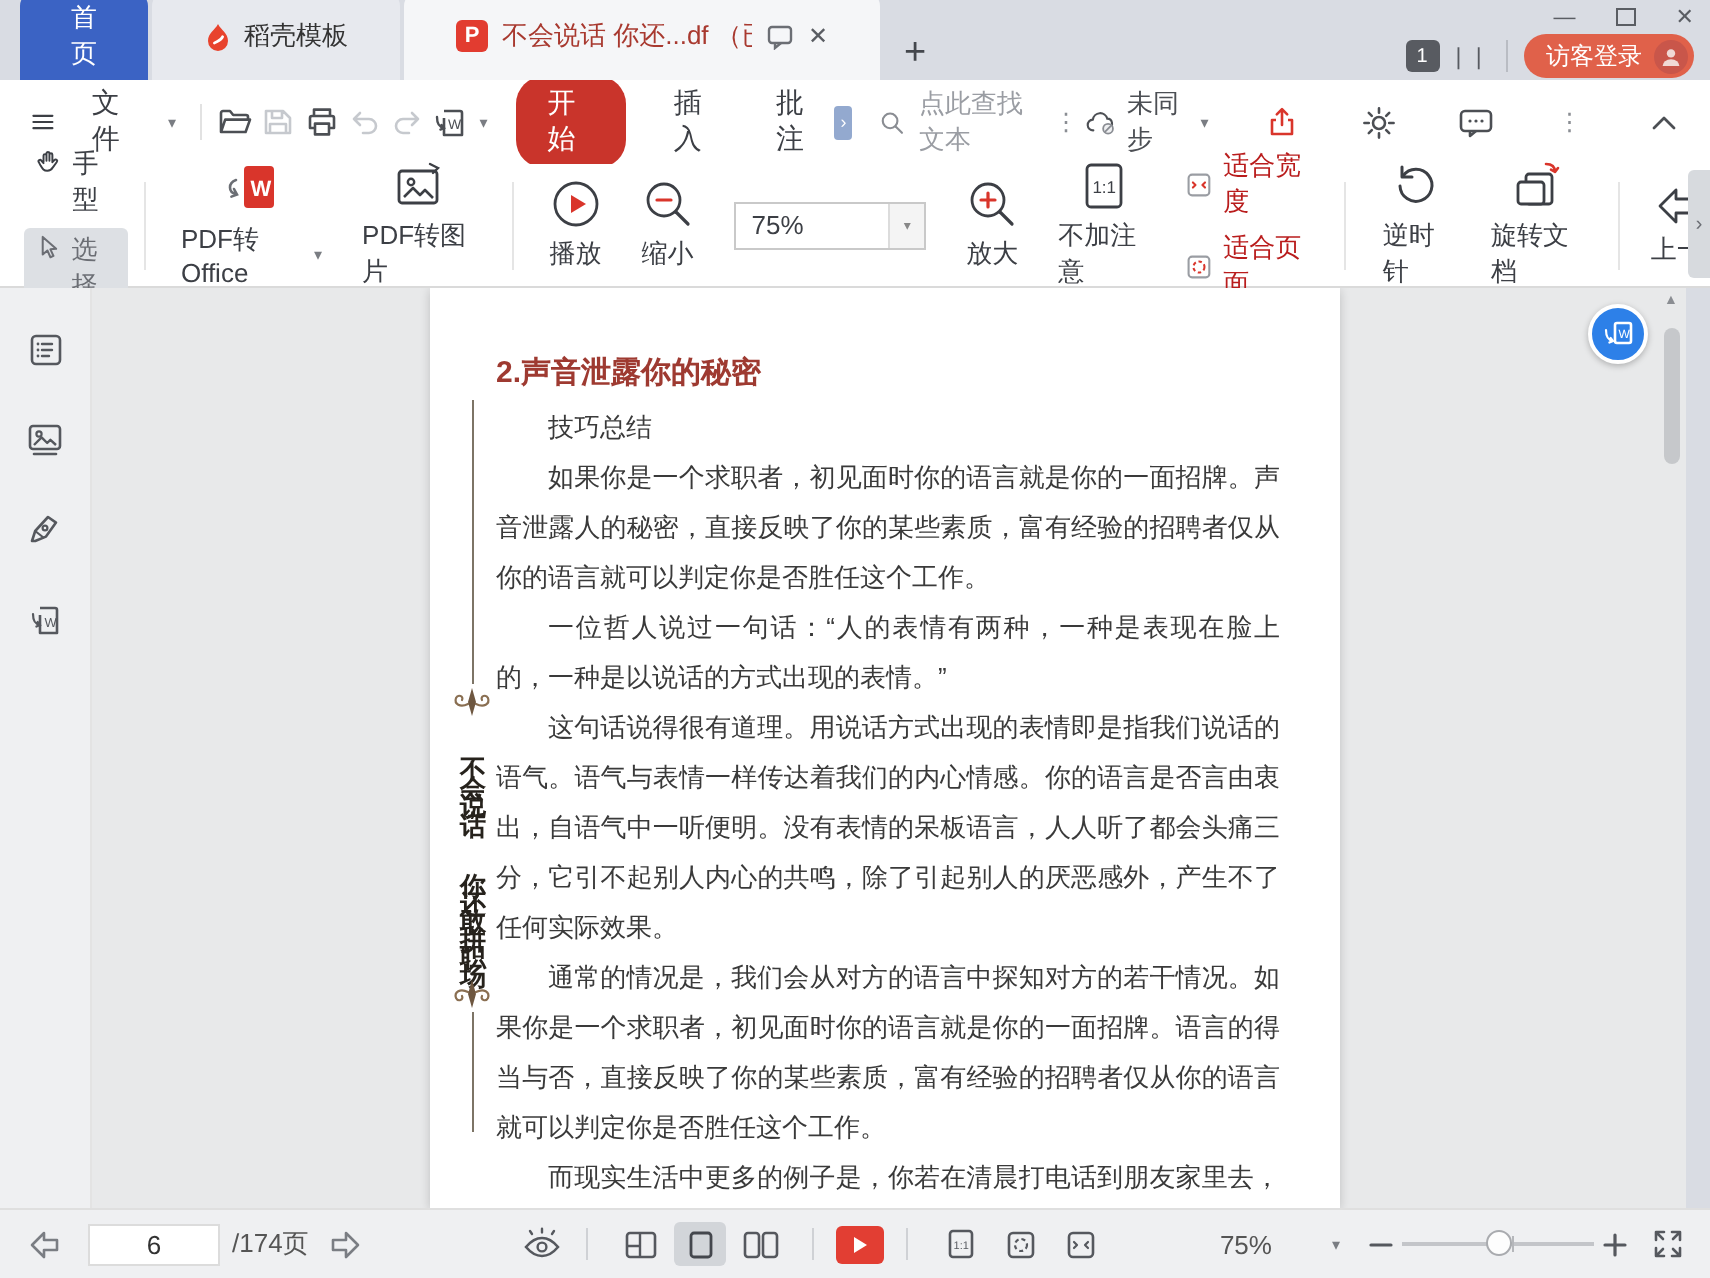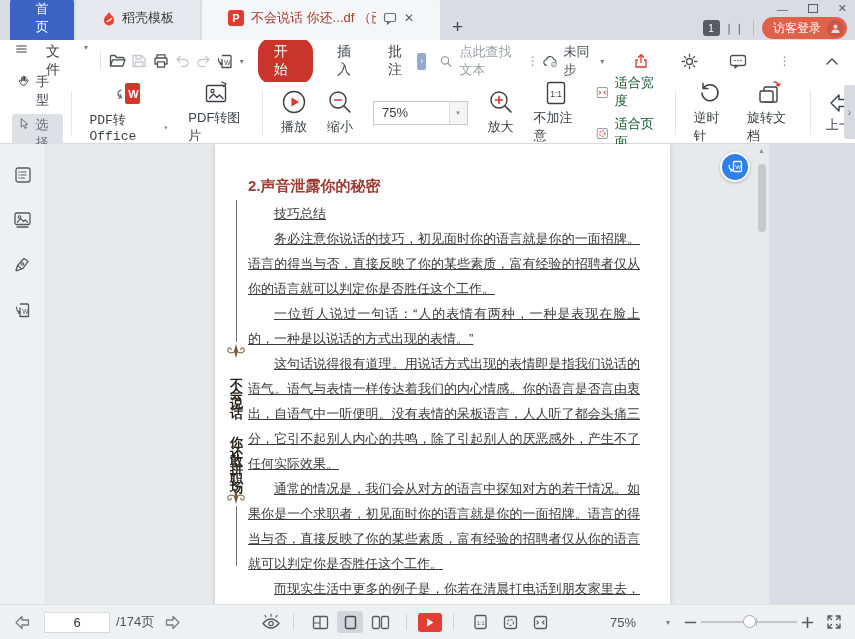--- a/index.html
+++ b/index.html
@@ -22,21 +22,21 @@
   .win-box { width:10px; height:9px; border:1.2px solid #5a5d63; display:inline-block; }
   .tab-right { position:absolute; right:8px; top:17px; display:flex; align-items:center; }
   .count-badge { width:17px; height:16px; background:#585b61; color:#fff; border-radius:3px; font-size:10px; display:flex; align-items:center; justify-content:center; }
   .bars-icon { margin-left:5px; color:#585b61; font-size:11px; letter-spacing:1px; }
   .tr-div { width:1px; height:16px; background:#b9bcc3; margin:0 8px; }
   .login-pill { height:22px; background:#e0614a; border-radius:11px; color:#fff; display:flex; align-items:center; padding:0 3px 0 11px; gap:6px; font-size:12px; }
   .avatar { width:17px; height:17px; border-radius:50%; background:#c9564a; display:flex; align-items:center; justify-content:center; }
 
   
   .menubar { height:42px; background:#fff; display:flex; align-items:center; padding:0 10px; }
-  .mb-item { display:flex; align-items:flex-start; gap:19px; padding:0 6px; color:#3c3f45; font-size:14px; }
+  .mb-item { display:flex; align-items:center; gap:19px; padding:0 6px; color:#3c3f45; font-size:14px; }
   .mb-div { width:1px; height:18px; background:#e2e2e2; margin:0 6px; }
   .icon-btn { width:26px; height:26px; display:flex; align-items:center; justify-content:center; border-radius:3px; }
   .caret { font-size:8px; color:#7a7d83; }
   .start-pill { background:#c9342b; color:#fff; border-radius:14px; padding:5px 16px; font-size:14px; margin:0 10px; }
   .menu-label { padding:0 14px; font-size:14px; }
   .anno-badge { width:11px; height:17px; background:#93a9cf; border-radius:2px; color:#fff; font-size:9px; display:flex; align-items:center; justify-content:center; margin-left:-8px; }
   .search-zone { display:flex; align-items:center; gap:7px; margin-left:14px; color:#9a9da3;justify-content:center; }
   .kebab { color:#8a8d93; font-size:12px; padding:0 4px; }
   .mb-spacer { flex:1; }
   .sync { display:flex; align-items:center; gap:5px; color:#4c4f54; font-size:13px; }
@@ -46,33 +46,33 @@
   .toolbar { height:62px; background:#fff; border-bottom:1px solid #dadada; display:flex; align-items:center; position:relative; }
   .tb-div { width:1px; height:44px; background:#e5e5e5; margin:0 8px; }
   .stack { display:flex; flex-direction:column; gap:3px; margin-left:12px; }
   .stack-row { display:flex; align-items:flex-start; gap:6px; font-size:13px; color:#3c3f45; padding:2px 6px; border-radius:3px; }
   .stack-row.active { background:#dde0e4; color:#6b6e74; }
   .big-btn { display:flex; flex-direction:column; align-items:center; gap:3px; padding:0 10px; font-size:13px; color:#3c3f45; }
   .combo { width:110px; height:24px; border:1px solid #c9c9c9; display:flex; align-items:center; margin:0 10px; background:#fff; }
   .combo .val { flex:1; padding-left:8px; font-size:13px; color:#3c3f45; }
   .combo .cbtn { width:18px; height:100%; border-left:1px solid #dcdcdc; display:flex; align-items:center; justify-content:center; font-size:7px; color:#888; background:#f4f4f4; }
   .fit-col { display:flex; flex-direction:column; gap:5px; margin:0 8px; }
-  .fit-row { display:flex; align-items:center; gap:6px; font-size:13px; color:#14532d; }
+  .fit-row { display:flex; align-items:center; gap:6px; font-size:13px; color:#b91c1c; }
   .tb-expand { position:absolute; right:0; top:3px; width:11px; height:54px; background:#d7dade; color:#6b6e74; font-size:10px; display:flex; align-items:center; justify-content:center; border-radius:3px 0 0 3px; }
   .prev-tool { display:flex; flex-direction:column; align-items:center; gap:2px; font-size:13px; color:#3c3f45; margin-left:4px; width:38px; overflow:hidden; }
 
   
-  .main { position:absolute; top:144px; left:0; width:769px; height:460px; display:flex; }
+  .main { position:absolute; top:144px; left:0; width:843px; height:460px; display:flex; }
   .sidebar { width:46px; background:#eff0f2; border-right:1px solid #e3e3e3; display:flex; flex-direction:column; align-items:center; padding-top:18px; gap:19px; }
   .sb-btn { width:26px; height:26px; display:flex; align-items:center; justify-content:center; }
   .canvas { position:relative; flex:1; background:#e8e9ea; overflow:hidden; }
   .page { position:absolute; left:169px; top:0; width:455px; height:460px; background:#fff; box-shadow:0 1px 5px rgba(0,0,0,.18); overflow:hidden; }
   .page-title { position:absolute; left:33px; top:33px; font-size:15px; font-weight:bold; color:#9e3a31; }
   .content { position:absolute; left:33px; top:57px; width:392px; font-size:13px; line-height:25px; color:#3a3a3a; text-align:justify; }
-  .content p { text-indent:2em; margin:0;text-decoration:underline; }
+  .content p { text-indent:2em; margin:0; }
   .side-rail { position:absolute; left:12px; top:56px; width:18px; display:flex; flex-direction:column; align-items:center; }
   .rail-line-top { width:1px; height:142px; background:#7d7466; }
   .rail-line-bot { width:1px; height:60px; background:#7d7466; }
   .vtext { writing-mode:vertical-rl; text-orientation:upright; font-size:13px; font-weight:bold; color:#26221c; letter-spacing:9px; margin:4px 0; }
   .fab { position:absolute; right:19px; top:8px; width:30px; height:30px; border-radius:50%; background:#2d80e8; border:2px solid #fff; box-shadow:0 1px 3px rgba(0,0,0,.25); display:flex; align-items:center; justify-content:center; }
   .vscroll { position:absolute; right:0; top:0; width:14px; height:100%; }
   .vscroll .up { position:absolute; top:3px; left:3px; font-size:7px; color:#8a8d92; }
   .vscroll .thumb { position:absolute; top:20px; left:3px; width:8px; height:68px; border-radius:4px; background:#c6c8cb; }
 
   
@@ -247,21 +247,21 @@
         <span>选择</span>
       </div>
     </div>
     <span class="tb-div"></span>
     <div class="big-btn">
       <svg width="30" height="27" viewBox="0 0 30 27">
           <path d="M7 9 c-4 1.5-4 6 0 7 M6 13.5 l1.5 2.8 -2.8 1" fill="none" stroke="#6b6e74" stroke-width="1.3" stroke-linecap="round"></path>
           <rect x="11" y="2" width="15" height="21" rx="2" fill="#d9352b" stroke="none"></rect>
           <text x="14.2" y="17" font-size="11" fill="#fff" stroke="none" font-weight="bold" font-family="Liberation Sans, sans-serif">W</text>
         </svg>
-      <span style="display:flex;align-items:center;gap:4px;font-family:Liberation Mono, monospace;">
+      <span style="display:flex;align-items:center;gap:4px;">
           <span>PDF转Office</span>
           <span class="caret">▾</span>
         </span>
     </div>
     <div class="big-btn">
       <svg width="28" height="26" viewBox="0 0 28 26">
           <rect x="4.5" y="5.5" width="19" height="16" rx="1.5" fill="none" stroke="#3c3f45" stroke-width="1.4"></rect>
           <circle cx="10.5" cy="11" r="1.6" fill="none" stroke="#3c3f45" stroke-width="1.2"></circle>
           <path d="M7 18.5 l4.5-4.5 3.5 3.5 2.5-2.5 4 4" fill="none" stroke="#3c3f45" stroke-width="1.3" stroke-linejoin="round"></path>
           <path d="M20 2 l4 2 -2.5 2.5" fill="none" stroke="#3c3f45" stroke-width="1.2" stroke-linecap="round"></path>
@@ -391,21 +391,21 @@
             </svg>
           <div class="vtext">不会说话，你还敢拼职场</div>
           <svg width="20" height="22" viewBox="0 0 20 22">
               <path d="M8 12 C4 10 1 12 2 15 C3 17 6 16 5 14 M12 12 C16 10 19 12 18 15 C17 17 14 16 15 14" fill="none" stroke="#8a6f52" stroke-width="1.1" stroke-linecap="round"></path>
               <path d="M10 20 L12 13 L10 6 L8 13 Z" fill="#6e5740" stroke="none"></path>
             </svg>
           <div class="rail-line-bot"></div>
         </div>
         <div class="content">
           <p>技巧总结</p>
-          <p>务必注意你说话的技巧，初见面时你的语言就是你的一面招牌。语言的得当与否，直接反映了你的某些素质，富有经验的招聘者仅从你的语言就可以判定你是否胜任这个工作。</p>
+          <p>如果你是一个求职者，初见面时你的语言就是你的一面招牌。声音泄露人的秘密，直接反映了你的某些素质，富有经验的招聘者仅从你的语言就可以判定你是否胜任这个工作。</p>
           <p>一位哲人说过一句话：“人的表情有两种，一种是表现在脸上的，一种是以说话的方式出现的表情。”</p>
           <p>这句话说得很有道理。用说话方式出现的表情即是指我们说话的语气。语气与表情一样传达着我们的内心情感。你的语言是否言由衷出，自语气中一听便明。没有表情的呆板语言，人人听了都会头痛三分，它引不起别人内心的共鸣，除了引起别人的厌恶感外，产生不了任何实际效果。</p>
           <p>通常的情况是，我们会从对方的语言中探知对方的若干情况。如果你是一个求职者，初见面时你的语言就是你的一面招牌。语言的得当与否，直接反映了你的某些素质，富有经验的招聘者仅从你的语言就可以判定你是否胜任这个工作。</p>
           <p>而现实生活中更多的例子是，你若在清晨打电话到朋友家里去，你从他说话的声音中就可判定他是否已起床，是神志未清还是已起床多时。一个家庭的和睦温馨与否也可以从电话中探听出来。“声音泄露人的秘密”，实在是一句妙极了的话。所以，你求职时，务必注意你说话的技巧，千万不可随性而来，不加注意。就说我们平时的谈话，都是充满着思</p>
         </div>
       </div>
       <div class="fab">
         <svg width="16" height="15" viewBox="0 0 16 15">
             <rect x="6.5" y="1.5" width="8" height="10" rx="1" fill="none" stroke="#fff" stroke-width="1.3"></rect>
             <path d="M2 5 c0 3.5 1 5 3.5 5.5 M4.3 9 l1.2 1.5 -1.8 0.8" fill="none" stroke="#fff" stroke-width="1.1" stroke-linecap="round"></path>

